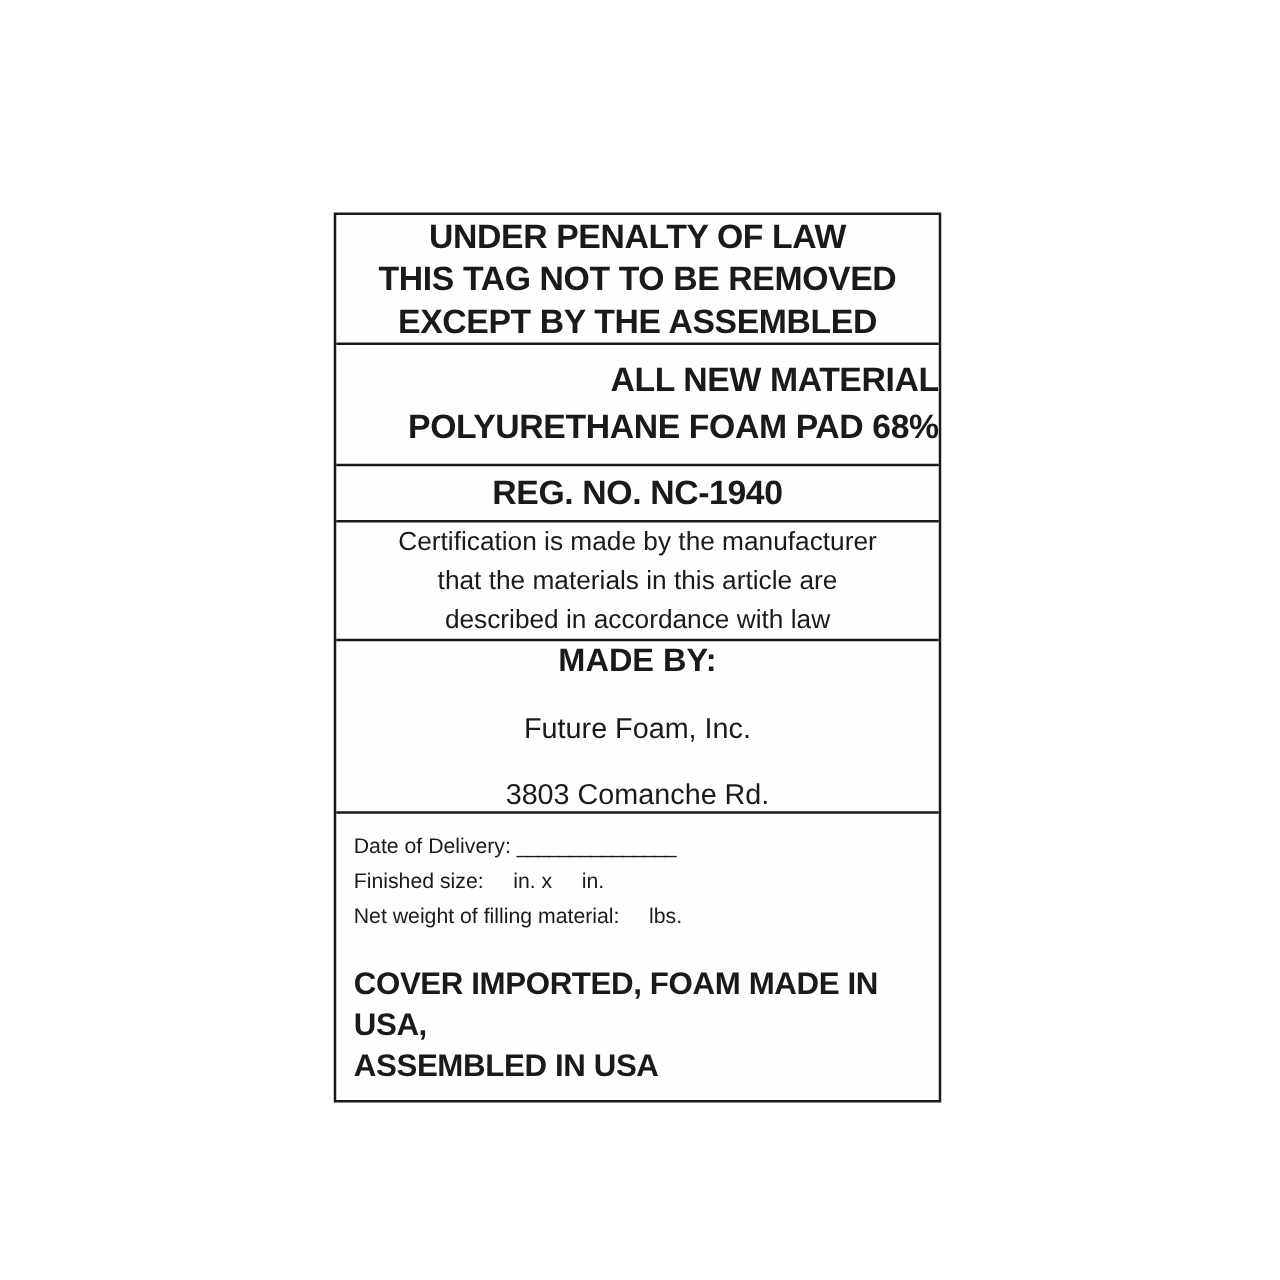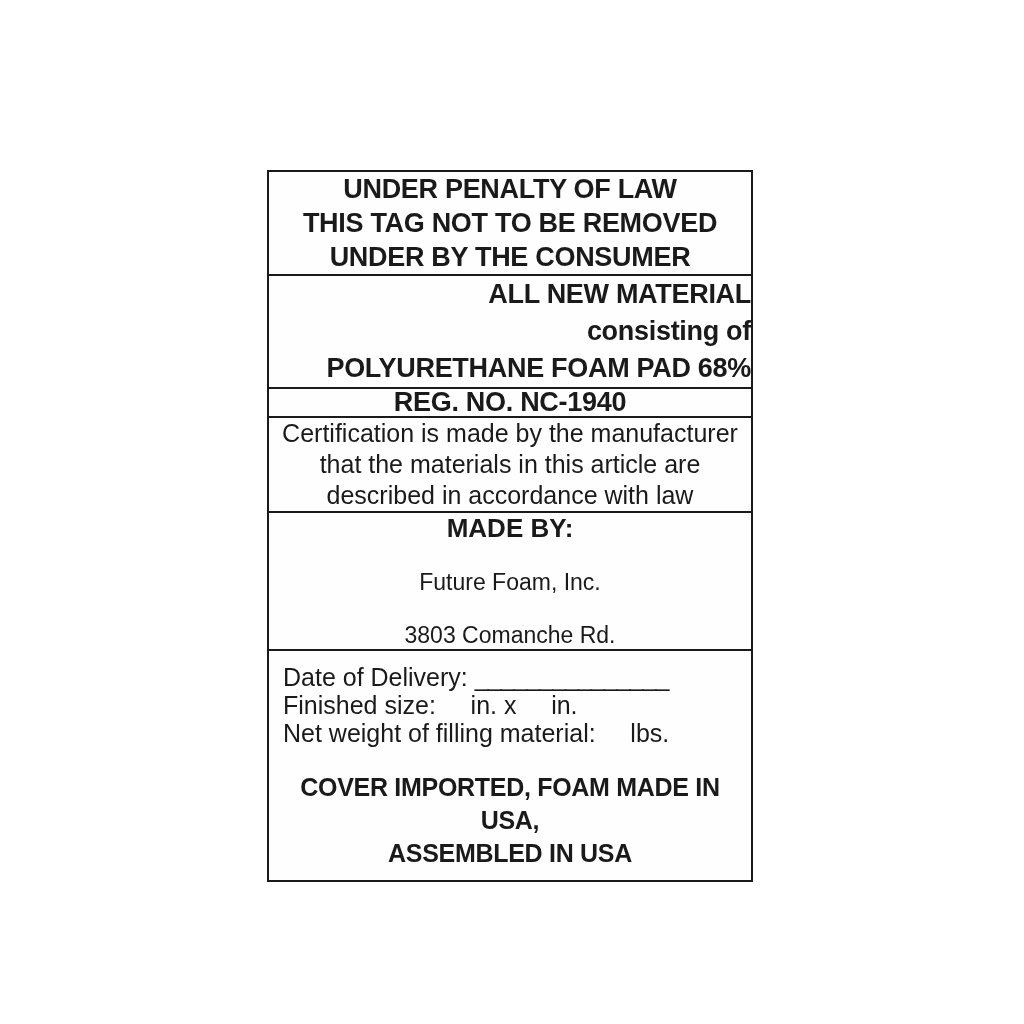--- a/index.html
+++ b/index.html
@@ -28,49 +28,48 @@
     text-align: center;
   }
   .section:last-child { border-bottom: none; flex: 1; }
   .sec-penalty { height: 105px; }
   .sec-penalty .line { font-weight: bold; font-size: 27px; line-height: 34px; letter-spacing: -0.3px; }
   .sec-material { height: 118px; text-align: right; }
   .sec-material .line { font-weight: bold; font-size: 27px; line-height: 37px; letter-spacing: -0.3px; }
   .sec-reg { height: 55px; }
   .sec-reg .line { font-weight: bold; font-size: 27px; line-height: 27px; letter-spacing: -0.3px; }
   .sec-cert { height: 102px; }
-  .sec-cert .line { font-weight: normal; font-size: 25px; line-height: 31px; }
+  .sec-cert .line { font-weight: normal; font-size: 21px; line-height: 31px; }
   .sec-madeby { height: 138px; gap: 20px; }
   .sec-madeby .heading { font-weight: bold; font-size: 26px; line-height: 35px; }
   .sec-madeby .line { font-weight: normal; font-size: 23px; line-height: 33px; white-space: pre; }
   .sec-details {
     justify-content: flex-start;
     text-align: left;
     padding: 12px 14px 10px 14px;
   }
-  .detail-line { font-size: 25px; line-height: 28px; white-space: pre; }
+  .detail-line { font-size: 17px; line-height: 28px; white-space: pre; }
   .blank { letter-spacing: -1px; }
-  .origin-block { margin-top: 24px; text-align: center; }
+  .origin-block { margin-top: 24px; }
   .origin-block .line { font-weight: bold; font-size: 25px; line-height: 33px; letter-spacing: -0.3px; }
 </style>
 </head>
 <body>
 
 <div class="page">
   <div class="law-label">
 
     <div class="section sec-penalty">
       <div class="line">UNDER PENALTY OF LAW</div>
       <div class="line">THIS TAG NOT TO BE REMOVED</div>
-      <div class="line">UNDER BY THE CONSUMER</div>
+      <div class="line">EXCEPT BY THE ASSEMBLED</div>
     </div>
 
     <div class="section sec-material">
       <div class="line">ALL NEW MATERIAL</div>
-      <div class="line">consisting of</div>
       <div class="line">POLYURETHANE FOAM PAD 68%</div>
     </div>
 
     <div class="section sec-reg">
       <div class="line">REG. NO. NC-1940</div>
     </div>
 
     <div class="section sec-cert">
       <div class="line">Certification is made by the manufacturer</div>
       <div class="line">that the materials in this article are</div>

